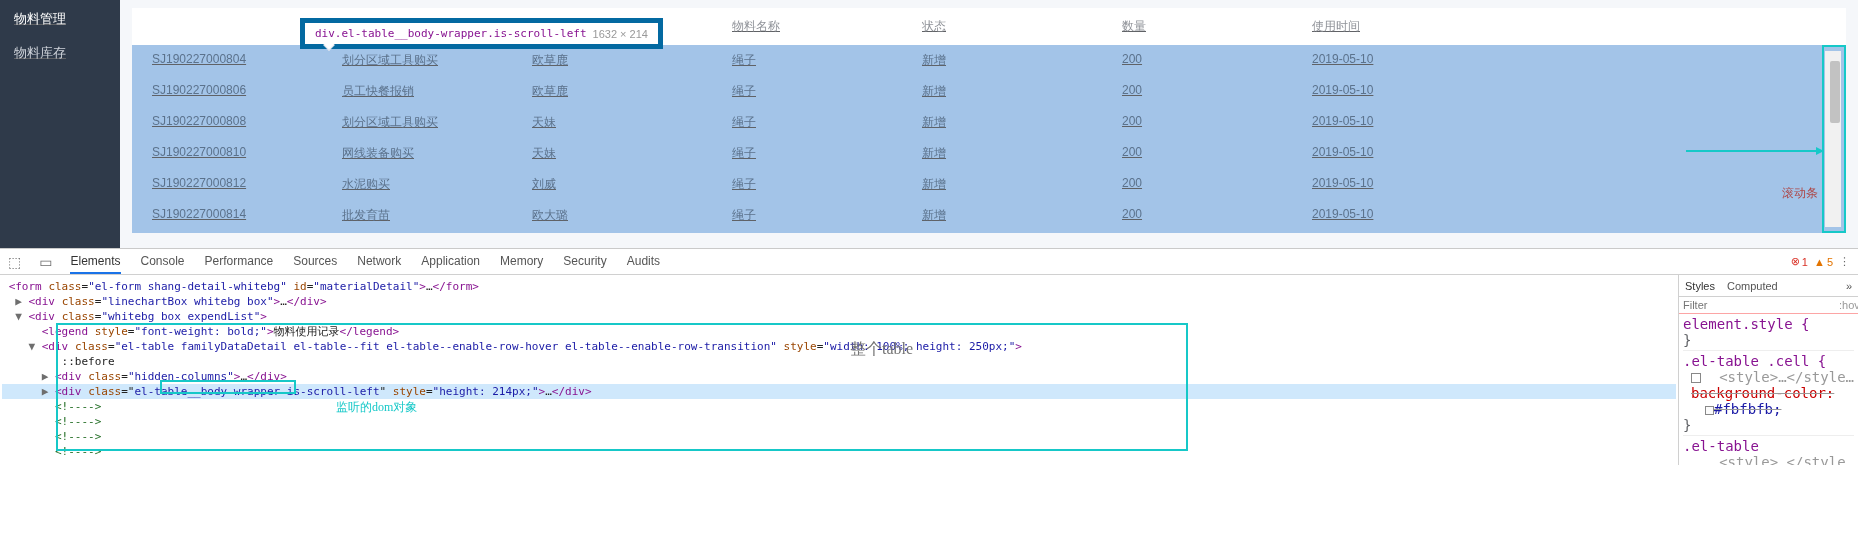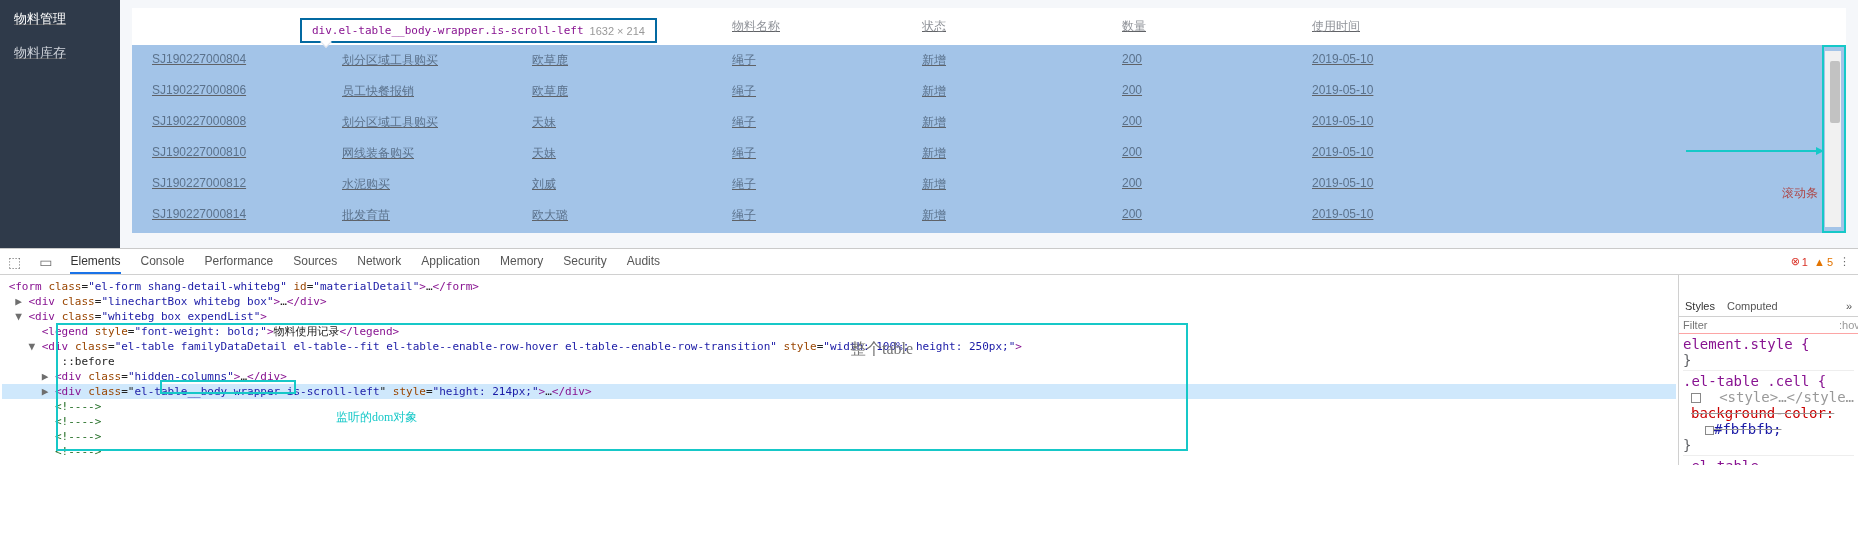--- a/index.html
+++ b/index.html
@@ -5,21 +5,21 @@
 * { box-sizing: border-box; margin: 0; padding: 0; }
 html, body { font-family: -apple-system, "Microsoft YaHei", Arial, sans-serif; font-size: 12px; color: #606266; }
 
 .app { display: flex; height: 248px; width: 1858px; background: #f5f7fa; text-decoration: underline; }
 .sidebar { width: 120px; background: #2f3a4a; color: #cfd3da; padding-top: 2px; }
 .sidebar .item { padding: 8px 14px; font-size: 13px; }
 .sidebar .item.active { color: #fff; }
 
 .main { flex: 1; padding: 0 12px; position: relative; }
 
-.tooltip { position: absolute; left: 180px; top: 18px; background: #fff; border: 2px solid #0369a1; padding: 4px 10px; font-size: 12px; display: flex; align-items: center; gap: 6px; z-index: 3; }
+.tooltip { position: absolute; left: 180px; top: 18px; background: #fff; border: 5px solid #0369a1; padding: 4px 10px; font-size: 12px; display: flex; align-items: center; gap: 6px; z-index: 3; }
 .tooltip .sel { color: #881391; font-family: monospace; font-size: 11px; }
 .tooltip .dim { color: #999; font-size: 11px; }
 .tooltip .nub { position: absolute; left: 20px; bottom: -5px; width: 8px; height: 8px; background: #fff; border-right: 1px solid #e4e7ed; border-bottom: 1px solid #e4e7ed; transform: rotate(45deg); }
 
 .tbl { background: #fff; margin-top: 8px; position: relative; }
 .tbl-head { display: flex; padding: 10px 0; background: #fff; color: #909399; }
 .tbl-body { height: 188px; background: #a3c4e8; position: relative; overflow: hidden; }
 .tbl-row { display: flex; padding: 7px 0; color: #606266; }
 .tbl-row.sel { color: #5b728c; }
 .c1 { width: 210px; padding-left: 20px; }
@@ -47,30 +47,30 @@
 .dt-right { display: flex; gap: 6px; align-items: center; font-size: 11px; }
 .badge-e { color: #d93025; display:flex; align-items:center; gap:2px;}
 .badge-w { color: #e37400; display:flex; align-items:center; gap:2px;}
 
 .dt-body { display: flex; height: 190px; }
 .dt-tree { flex: 1; font-family: Menlo, Consolas, monospace; font-size: 11px; color: #222; padding: 4px 2px; position: relative; overflow: hidden; }
 .dt-line { white-space: pre; line-height: 15px; }
 .hl-box { position: absolute; left: 56px; top: 48px; right: 490px; height: 128px; border: 2px solid #16c8c8; pointer-events: none; }
 .hl-small { position: absolute; left: 160px; top: 105px; width: 136px; height: 14px; border: 2px solid #16c8c8; pointer-events: none; }
 .ann1 { position: absolute; left: 850px; top: 64px; color: #737373; font-size: 16px; font-family: "Microsoft YaHei"; }
-.ann2 { position: absolute; left: 336px; top: 134px; color: #16c8c8; font-size: 12px; font-family: "Microsoft YaHei"; }
+.ann2 { position: absolute; left: 336px; top: 124px; color: #16c8c8; font-size: 12px; font-family: "Microsoft YaHei"; }
 .tag { color: #881391; }
 .attr { color: #994500; }
 .val { color: #1a1aa6; }
 .txt { color: #222; }
 .tri { color: #6e6e6e; }
 .sel-line { background: #cfe8fc; }
 
 .dt-side { width: 180px; border-left: 1px solid #d0d0d0; font-size: 11px; }
-.dt-side-tabs { display: flex; border-bottom: 1px solid #d0d0d0; height: 22px; align-items: center; padding: 0 6px; gap: 12px; color: #555; margin-top: 20px; }
+.dt-side-tabs { display: flex; border-bottom: 1px solid #d0d0d0; height: 22px; align-items: center; padding: 0 6px; gap: 12px; color: #555; }
 .dt-side-tabs .st.active { color: #333; }
 .dt-filter { display: flex; border-bottom: 1px solid #fca5a5; padding: 2px 4px; gap: 14px; align-items: center; color: #999; }
 .dt-filter input { border: none; font-size: 11px; color: #999; flex: 1; outline: none; }
 .dt-rules { padding: 2px 4px; font-family: Menlo, Consolas, monospace; font-size: 14px; }
 .dt-rules .selname { color: #881391; }
 .dt-rules .src { float: right; color: #999; }
 .dt-rules .prop { color: #c80000; }
 .dt-rules .pval { color: #1a1aa6; }
 .dt-rules .chk { display:inline-block; width:10px; height:10px; border:1px solid #888; vertical-align:middle; margin-right:4px;}
 .strike { text-decoration: line-through; color: #999; }

